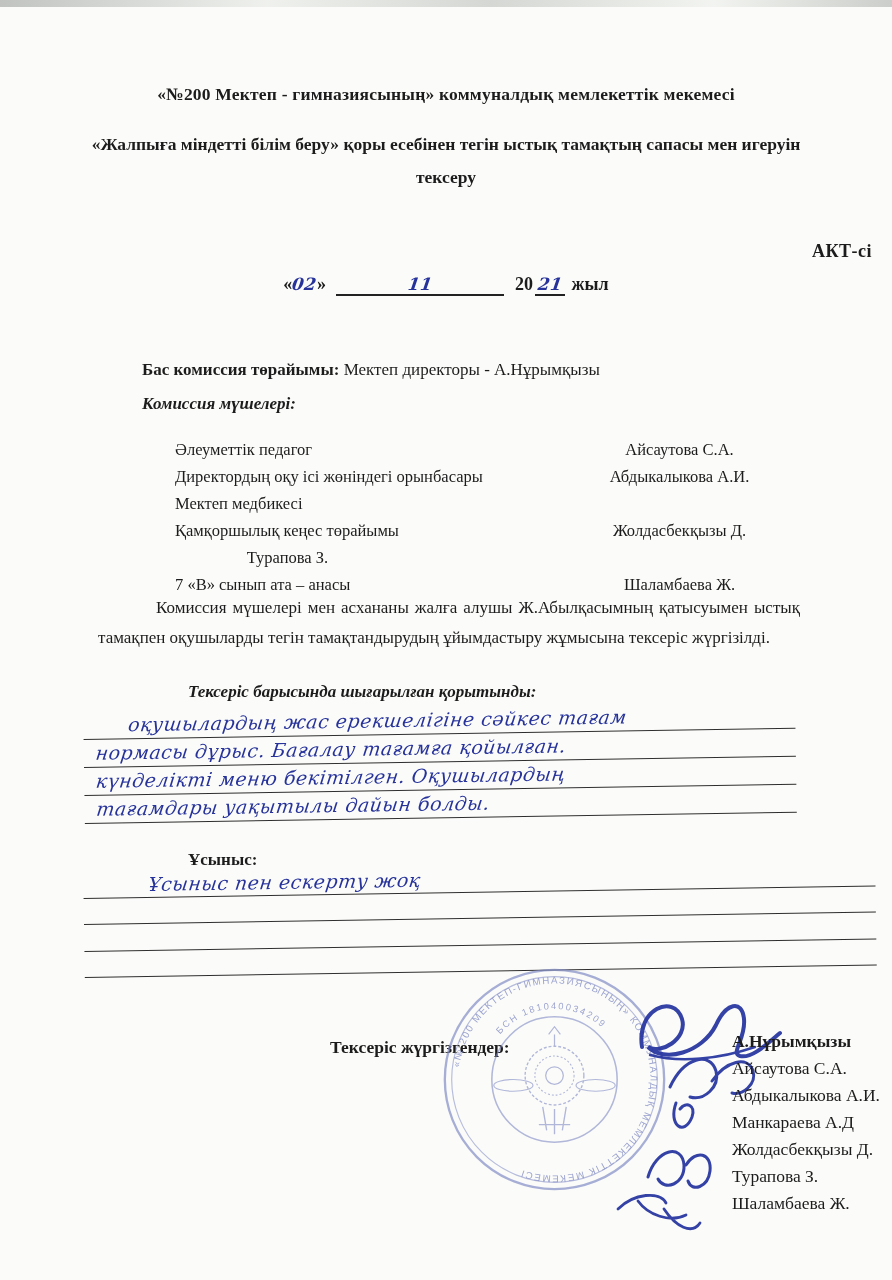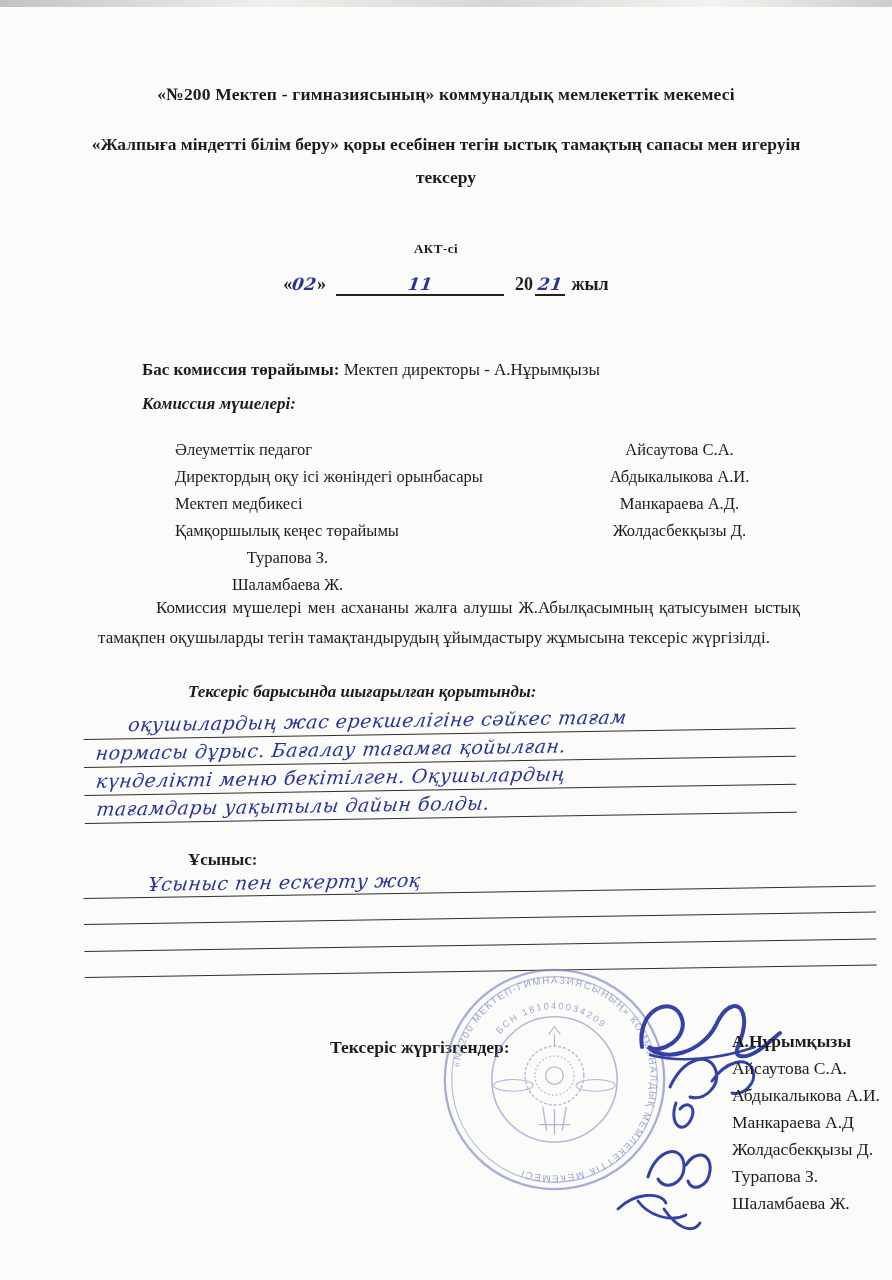--- a/index.html
+++ b/index.html
@@ -13,21 +13,21 @@
   .top-edge{
     position:absolute;top:0;left:0;width:892px;height:7px;
     background:linear-gradient(90deg, rgba(120,126,122,.45), rgba(170,176,170,.15) 30%, rgba(140,146,140,.35) 55%, rgba(180,186,180,.12) 80%, rgba(130,136,130,.4));
   }
   .center{text-align:center;}
   .bold{font-weight:bold;}
   .abs{position:absolute;}
 
   .org-line{top:84px;left:0;width:892px;font-size:17.5px;font-weight:bold;letter-spacing:.2px;}
   .purpose-line{top:128px;left:80px;width:732px;font-size:17.5px;font-weight:bold;line-height:33px;text-align:center;}
-  .act-title{top:241px;left:0;width:872px;font-size:13px;font-weight:bold;letter-spacing:.5px;}
+  .act-title{top:241px;left:0;width:872px;font-size:18px;font-weight:bold;letter-spacing:.5px;text-align:right;}
 
   .date-line{top:274px;left:0;width:892px;font-size:18px;font-weight:bold;}
   .u-long{display:inline-block;width:168px;border-bottom:2px solid #222;text-align:center;margin:0 6px;line-height:20px;}
   .u-short{display:inline-block;width:30px;border-bottom:2px solid #222;text-align:center;margin:0 2px;line-height:20px;}
 
   .hw{
     font-family:"DejaVu Serif", serif;
     font-style:italic;
     color:#27339b;
     display:inline-block;
@@ -95,30 +95,30 @@
   <div class="member-row">
     <span class="member-role">Әлеуметтік педагог</span>
     <span class="member-name">Айсаутова С.А.</span>
   </div>
   <div class="member-row">
     <span class="member-role">Директордың оқу ісі жөніндегі орынбасары</span>
     <span class="member-name">Абдыкалыкова А.И.</span>
   </div>
   <div class="member-row">
     <span class="member-role">Мектеп медбикесі</span>
-    <span class="member-name">Манкараева А.Д.</span>
   </div>
   <div class="member-row">
     <span class="member-role">Қамқоршылық кеңес төрайымы</span>
     <span class="member-name">Жолдасбекқызы Д.</span>
   </div>
   <div class="member-row">
     <span class="member-name">Турапова З.</span>
   </div>
   <div class="member-row">
+    <span class="member-role">7 «В» сынып ата – анасы</span>
     <span class="member-name">Шаламбаева Ж.</span>
   </div>
 </div>
 
 <div class="abs paragraph">Комиссия мүшелері мен асхананы жалға алушы  Ж.Абылқасымның қатысуымен ыстық тамақпен оқушыларды тегін тамақтандырудың ұйымдастыру жұмысына тексеріс жүргізілді.</div>
 
 <div class="abs conclusion-label">Тексеріс барысында шығарылған қорытынды:</div>
 
 <div class="abs ruled ruled-conc">
   <div class="ruled-row pad1"><span class="hw">оқушылардың жас ерекшелігіне сәйкес тағам</span></div>

